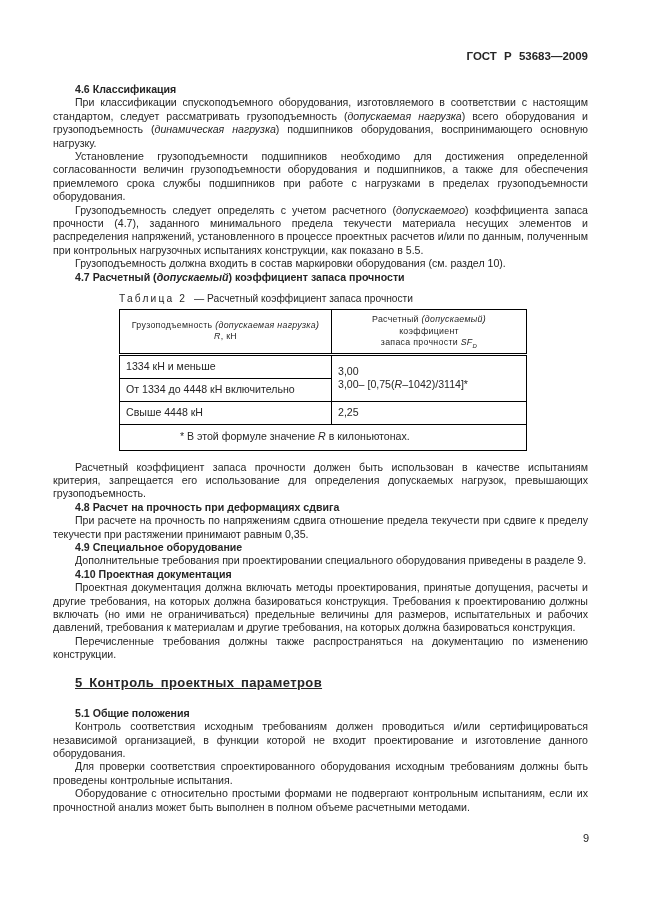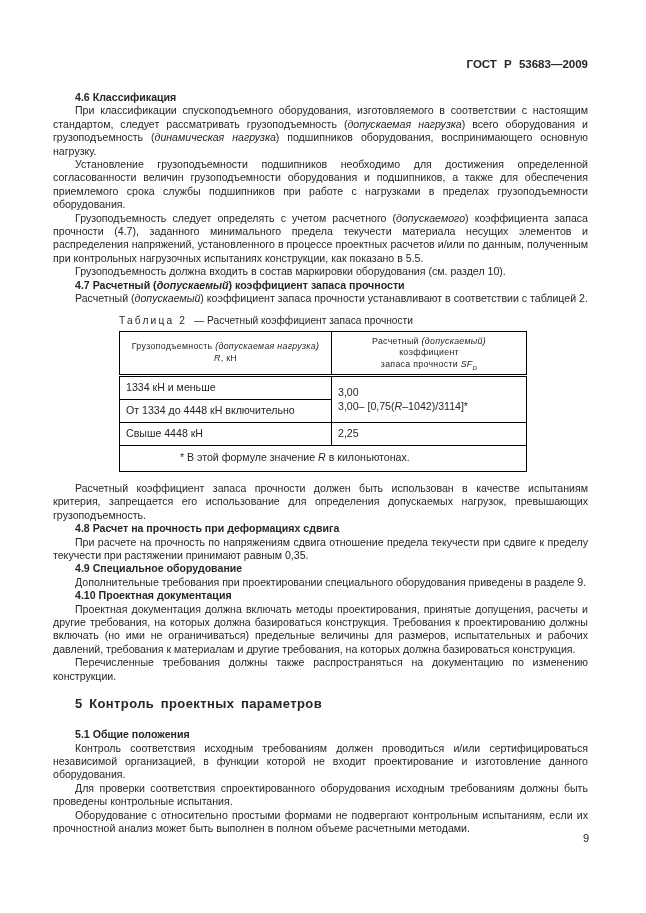--- a/index.html
+++ b/index.html
@@ -6,21 +6,21 @@
   .page{
     position:relative;
     width:646px;height:913px;
     background:#ffffff;
     color:#262626;
     font-family:"Liberation Sans","DejaVu Sans",sans-serif;
     overflow:hidden;
   }
   .content{position:absolute;left:53px;top:50px;width:535px;}
   .std-header{
-    margin:8px 0 21px 0;
+    margin:0 0 21px 0;
     text-align:right;
     font-weight:700;
     font-size:11.5px;
     line-height:12px;
     word-spacing:4px;
   }
   p.para,p.h{
     margin:0;
     font-size:10.6px;
     line-height:13.4px;
@@ -29,20 +29,21 @@
   }
   p.h{font-weight:700;}
   p.h1{
     margin:13px 0 16px 0;
     font-size:13px;
     line-height:16px;
     font-weight:700;
     text-indent:22px;
     letter-spacing:0.4px;
     word-spacing:2.5px;
+    text-decoration:underline;
   }
   .tbl-caption{
     margin:9px 0 4px 66px;
     font-size:10.2px;
     line-height:12px;
   }
   .cap-label{letter-spacing:2.2px;margin-right:4px;text-align:right;}
   table.t2{
     border-collapse:collapse;
     margin-left:66px;
@@ -87,21 +88,20 @@
   <div class="content">
 
     <p class="std-header">ГОСТ Р 53683—2009</p>
 
     <p class="h"><span>4.6 Классификация</span></p>
     <p class="para"><span>При классификации спускоподъемного оборудования, изготовляемого в соответствии с настоящим стандартом, следует рассматривать грузоподъемность (</span><span class="it">допускаемая нагрузка</span><span>) всего оборудования и грузоподъемность (</span><span class="it">динамическая нагрузка</span><span>) подшипников оборудования, воспринимающего основную нагрузку.</span></p>
     <p class="para"><span>Установление грузоподъемности подшипников необходимо для достижения определенной согласованности величин грузоподъемности оборудования и подшипников, а также для обеспечения приемлемого срока службы подшипников при работе с нагрузками в пределах грузоподъемности оборудования.</span></p>
     <p class="para"><span>Грузоподъемность следует определять с учетом расчетного (</span><span class="it">допускаемого</span><span>) коэффициента запаса прочности (4.7), заданного минимального предела текучести материала несущих элементов и распределения напряжений, установленного в процессе проектных расчетов и/или по данным, полученным при контрольных нагрузочных испытаниях конструкции, как показано в 5.5.</span></p>
     <p class="para"><span>Грузоподъемность должна входить в состав маркировки оборудования (см. раздел 10).</span></p>
     <p class="h"><span>4.7 Расчетный (</span><span class="it">допускаемый</span><span>) коэффициент запаса прочности</span></p>
-    <p class="para"><span>Расчетный (</span><span class="it">допускаемый</span><span>) коэффициент запаса прочности устанавливают в соответствии с таблицей 2.</span></p>
 
     <p class="tbl-caption">
       <span class="cap-label">Таблица 2</span>
       <span>— Расчетный коэффициент запаса прочности</span>
     </p>
 
     <table class="t2">
       <colgroup>
           <col class="c1">
           <col>

